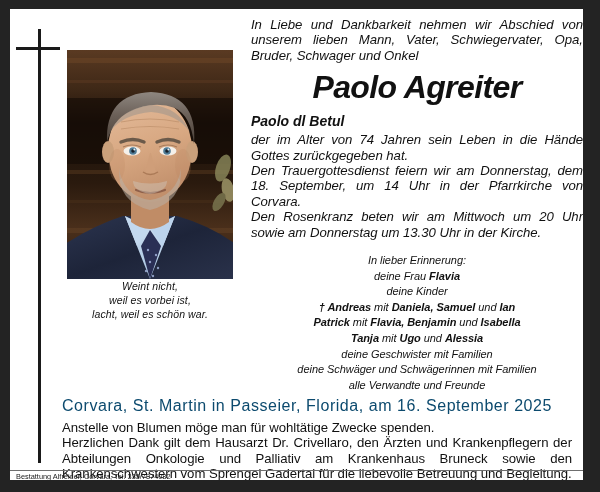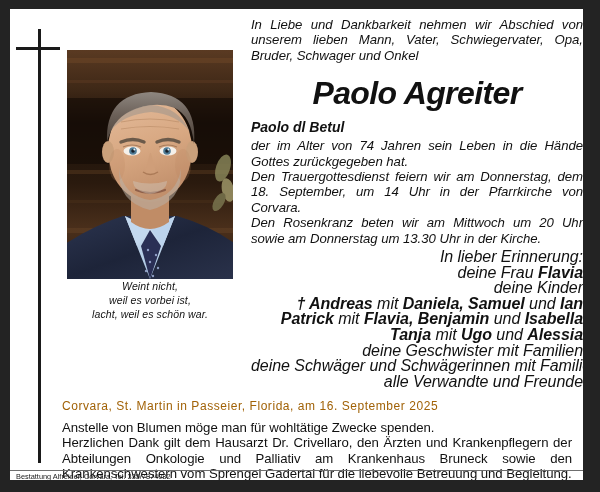--- a/index.html
+++ b/index.html
@@ -95,21 +95,21 @@
     font-style: italic;
   }
   .intro {
     font-size: 13.2px;
     line-height: 15.4px;
     text-align: justify;
     text-align-last: left;
     letter-spacing: -0.05px;
   }
   .name {
-    margin-top: 13px;
+    margin-top: 7px;
     text-align: center;
     font-size: 32px;
     font-weight: bold;
     line-height: 34px;
     letter-spacing: -0.6px;
   }
   .nickname {
     text-align: left;
     font-size: 14px;
     font-weight: bold;
@@ -131,38 +131,38 @@
     line-height: 15.4px;
     text-align: justify;
     text-align-last: left;
     letter-spacing: -0.05px;
   }
   .body-block p {
     margin: 0;
   }
 
   .family {
-    margin-top: 3px;
-    font-size: 16px;
+    margin-top: 13px;
+    font-size: 11px;
     line-height: 15.6px;
-    text-align: right;
+    text-align: center;
     letter-spacing: -0.05px;
   }
   .family div { white-space: nowrap; }
   .family b { font-weight: bold; }
 
   
   .place-line {
     position: absolute;
     left: 52px;
     top: 389px;
-    font-size: 12px;
+    font-size: 16px;
     line-height: 16px;
     letter-spacing: 0.55px;
-    color: #a16207;
+    color: #0c4a6e;
     white-space: nowrap;
     text-align: right;
   }
   .thanks {
     position: absolute;
     left: 52px;
     top: 411px;
     width: 510px;
     font-size: 13.2px;
     line-height: 15.4px;

